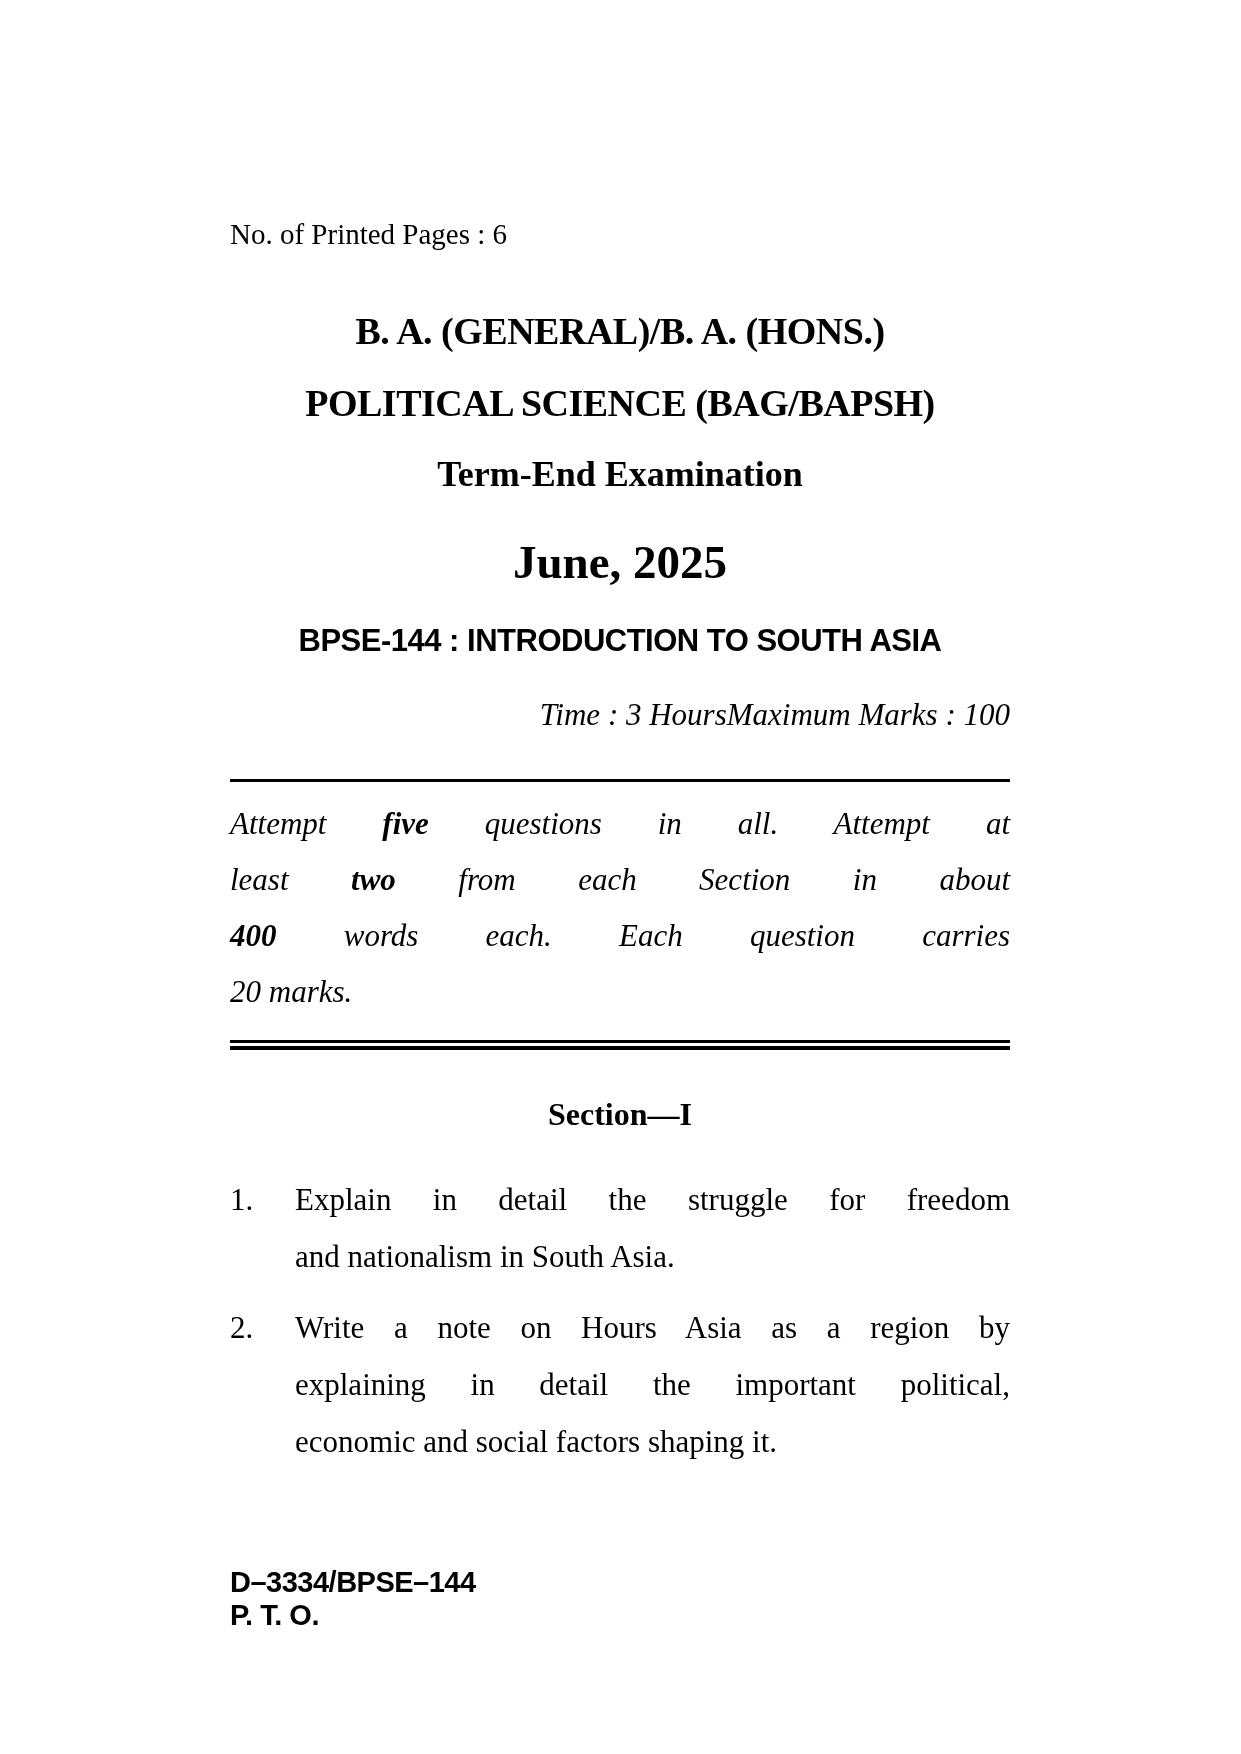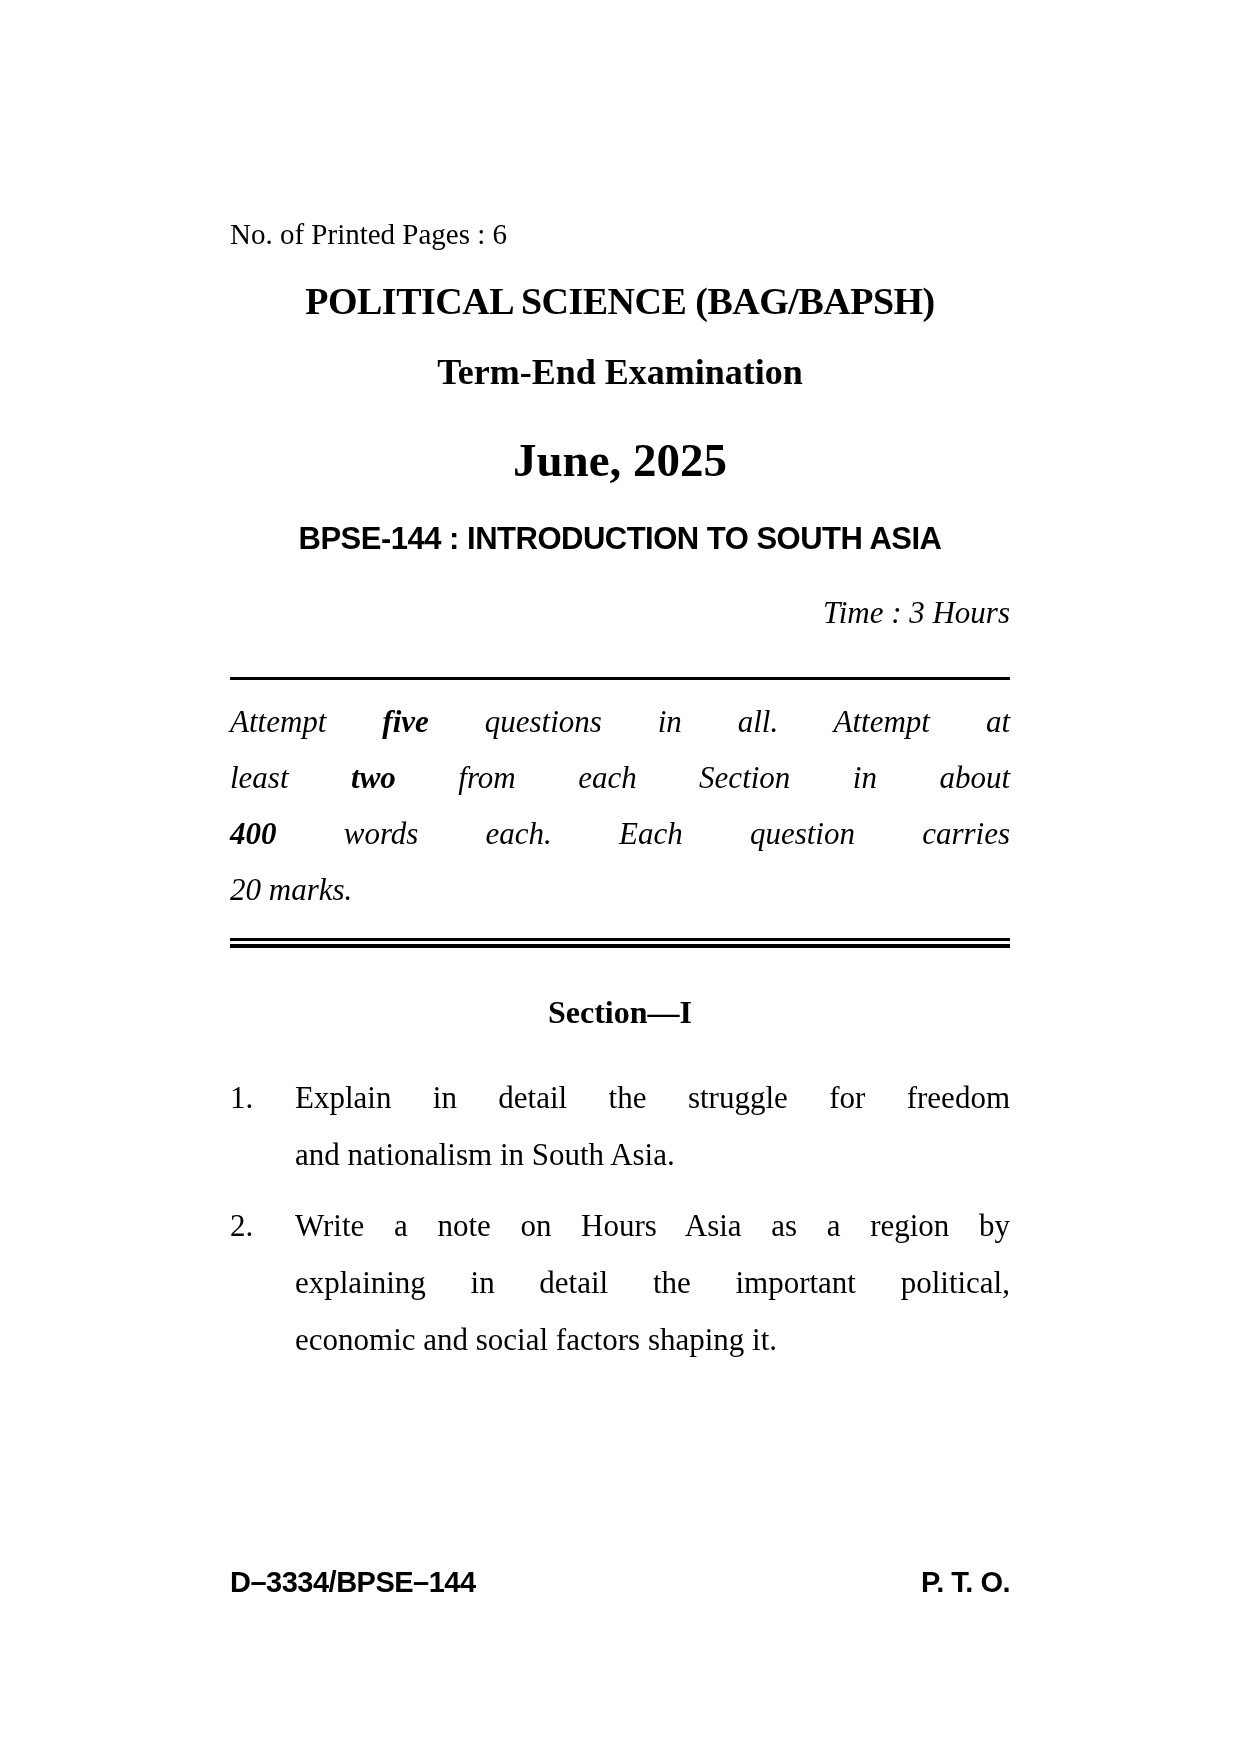--- a/index.html
+++ b/index.html
@@ -95,41 +95,44 @@
     left: 230px;
     right: 231px;
     top: 1566px;
     display: flex;
     justify-content: space-between;
     align-items: baseline;
     font-family: "Liberation Sans", sans-serif;
     font-weight: 700;
     font-size: 29px;
     letter-spacing: -0.5px;
+    flex-direction: column;
   }
   b { font-weight: 700; }
 </style>
 </head>
 <body>
 
 <div class="page">
   <div class="content">
 
     <div class="header-row">
       <span class="pages-label">No. of Printed Pages : 6</span>
     </div>
 
+    <div class="title t1">B. A. (GENERAL)/B. A. (HONS.)</div>
     <div class="title t2">POLITICAL SCIENCE (BAG/BAPSH)</div>
     <div class="title t3">Term-End Examination</div>
     <div class="title t4">June, 2025</div>
 
     <div class="subject">BPSE-144 : INTRODUCTION TO SOUTH ASIA</div>
 
     <div class="meta-row">
       <span>Time : 3 Hours</span>
+      <span>Maximum Marks : 100</span>
     </div>
 
     <div class="rule-single"></div>
 
     <div class="note-block">
       <div class="note-text">
         <div class="jline"><span>Attempt </span><b>five</b><span> questions in all. Attempt at</span></div>
         <div class="jline"><span>least </span><b>two</b><span> from each Section in about</span></div>
         <div class="jline"><b>400</b><span> words each. Each question carries</span></div>
         <div class="lline">20 marks.</div>

